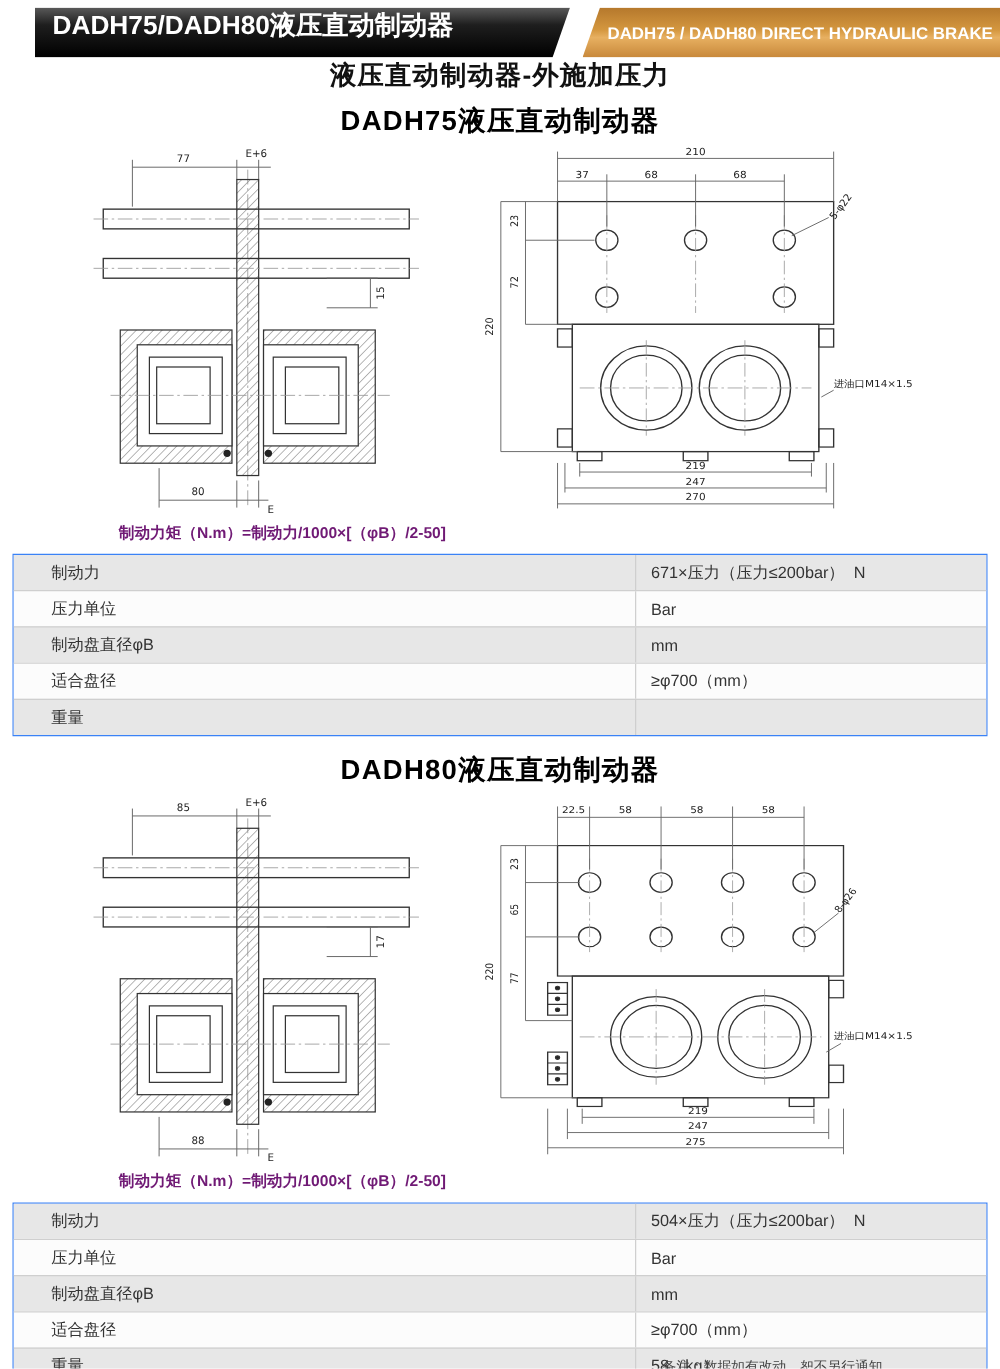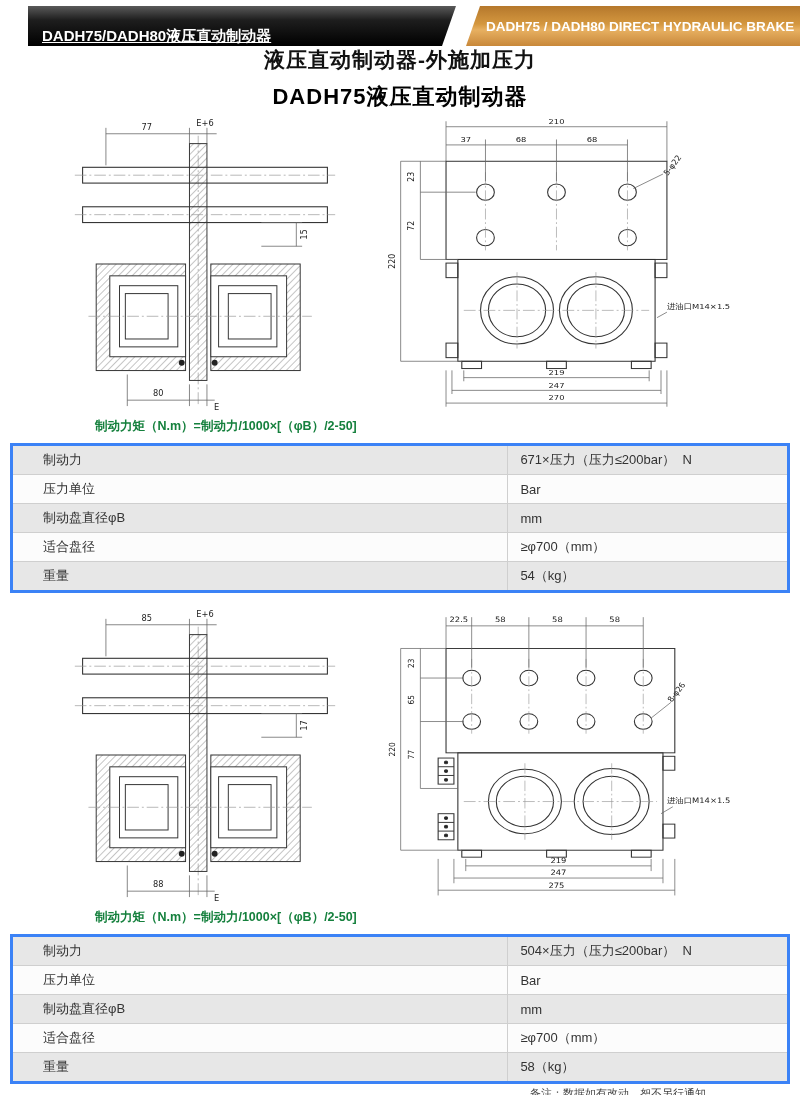--- a/index.html
+++ b/index.html
@@ -2,42 +2,42 @@
 <html><head>
 <meta charset="utf-8">
 <style>
   html,body{margin:0;padding:0;background:#fff;}
   body{width:800px;height:1095px;font-family:"Liberation Sans","DejaVu Sans",sans-serif;color:#333;}
   .page{position:relative;width:800px;height:1095px;overflow:hidden;background:#fff;}
 
   
   .banner{margin-top:6px;height:40px;display:flex;padding-left:28px;}
   .banner-left{flex:0 0 400px;background:linear-gradient(180deg,#5a5a5a 0%,#1e1e1e 35%,#000 100%);
-    color:#fff;font-size:15px;font-weight:bold;display:flex;align-items:flex-end;padding:0 14px;
-    clip-path:polygon(0 0,100% 0,calc(100% - 14px) 100%,0 100%);white-space:nowrap;text-decoration:underline;}
+    color:#fff;font-size:21px;font-weight:bold;display:flex;align-items:flex-start;padding:0 14px;
+    clip-path:polygon(0 0,100% 0,calc(100% - 14px) 100%,0 100%);white-space:nowrap;}
   .banner-right{flex:1;background:linear-gradient(180deg,#b5782c 0%,#d4973f 45%,#e7b061 60%,#c8883a 100%);
     color:#fff;font-size:13.5px;font-weight:bold;display:flex;align-items:center;padding:0 8px 0 20px;
     clip-path:polygon(14px 0,100% 0,100% 100%,0 100%);margin-left:10px;white-space:nowrap;}
 
   .subtitle{text-align:center;font-size:21px;font-weight:bold;color:#111;letter-spacing:1px;}
   .section-title{margin-top:8px;text-align:center;font-size:22px;font-weight:bold;color:#000;letter-spacing:1px;}
 
   .drawings{display:flex;justify-content:center;align-items:center;gap:36px;margin-top:2px;height:300px;}
   .drawing{display:block;}
 
   
   g.thin, line.thin{stroke:#666;stroke-width:0.8;fill:none;}
   .cl{stroke:#999;stroke-width:0.7;stroke-dasharray:12 3 2 3;fill:none;}
   g.part{stroke:#333;stroke-width:1.1;fill:none;}
   text.dim{font-family:"DejaVu Sans","Liberation Sans",sans-serif;font-size:8.5px;fill:#222;text-anchor:middle;}
   text.port{text-anchor:start;font-size:8.5px;}
 
-  .formula{margin:4px 0 0 95px;font-size:12.5px;font-weight:bold;color:#15803d;}
-
-  .spec-table{margin:8px 10px 0;border:3px solid #3b82f6;}
+  .formula{margin:4px 0 0 95px;font-size:12.5px;font-weight:bold;color:#701a75;}
+
+  .spec-table{margin:8px 10px 0;border:1px solid #3b82f6;}
   .spec-row{display:flex;height:28px;align-items:stretch;}
   .spec-row + .spec-row{border-top:1px solid #cfcfcf;}
   .spec-row:nth-child(odd){background:#e7e7e7;}
   .spec-row:nth-child(even){background:#fcfcfc;}
   .spec-label{flex:0 0 60%;padding-left:30px;font-size:13px;border-right:1px solid #cfcfcf;display:flex;align-items:center;}
   .spec-value{flex:1;padding-left:12px;font-size:13px;display:flex;align-items:center;white-space:pre;}
 
   .watermark{position:absolute;left:402px;top:1008px;font-family:"DejaVu Serif","Liberation Serif",serif;
     font-size:54px;color:#000;letter-spacing:1px;z-index:5;}
   .footer-note{position:absolute;left:530px;top:1086px;font-size:11px;color:#444;z-index:6;white-space:nowrap;}
@@ -219,26 +219,26 @@
       <div class="spec-row">
         <div class="spec-label">制动盘直径φB</div>
         <div class="spec-value">mm</div>
       </div>
       <div class="spec-row">
         <div class="spec-label">适合盘径</div>
         <div class="spec-value">≥φ700（mm）</div>
       </div>
       <div class="spec-row">
         <div class="spec-label">重量</div>
-        <div class="spec-value">54（kg）</div>
       </div>
     </div>
   </section>
 
   <section class="section2">
+    <div class="section-title">DADH80液压直动制动器</div>
 
     <div class="drawings">
 
       <svg class="drawing" width="272" height="296" viewBox="0 0 280 300" preserveAspectRatio="none">
         <defs>
           <pattern id="hatchB" width="5" height="5" patternUnits="userSpaceOnUse" patternTransform="rotate(45)">
             <line x1="0" y1="0" x2="0" y2="5" stroke="#8a8a8a" stroke-width="1"></line>
           </pattern>
         </defs>
         <g class="thin">

